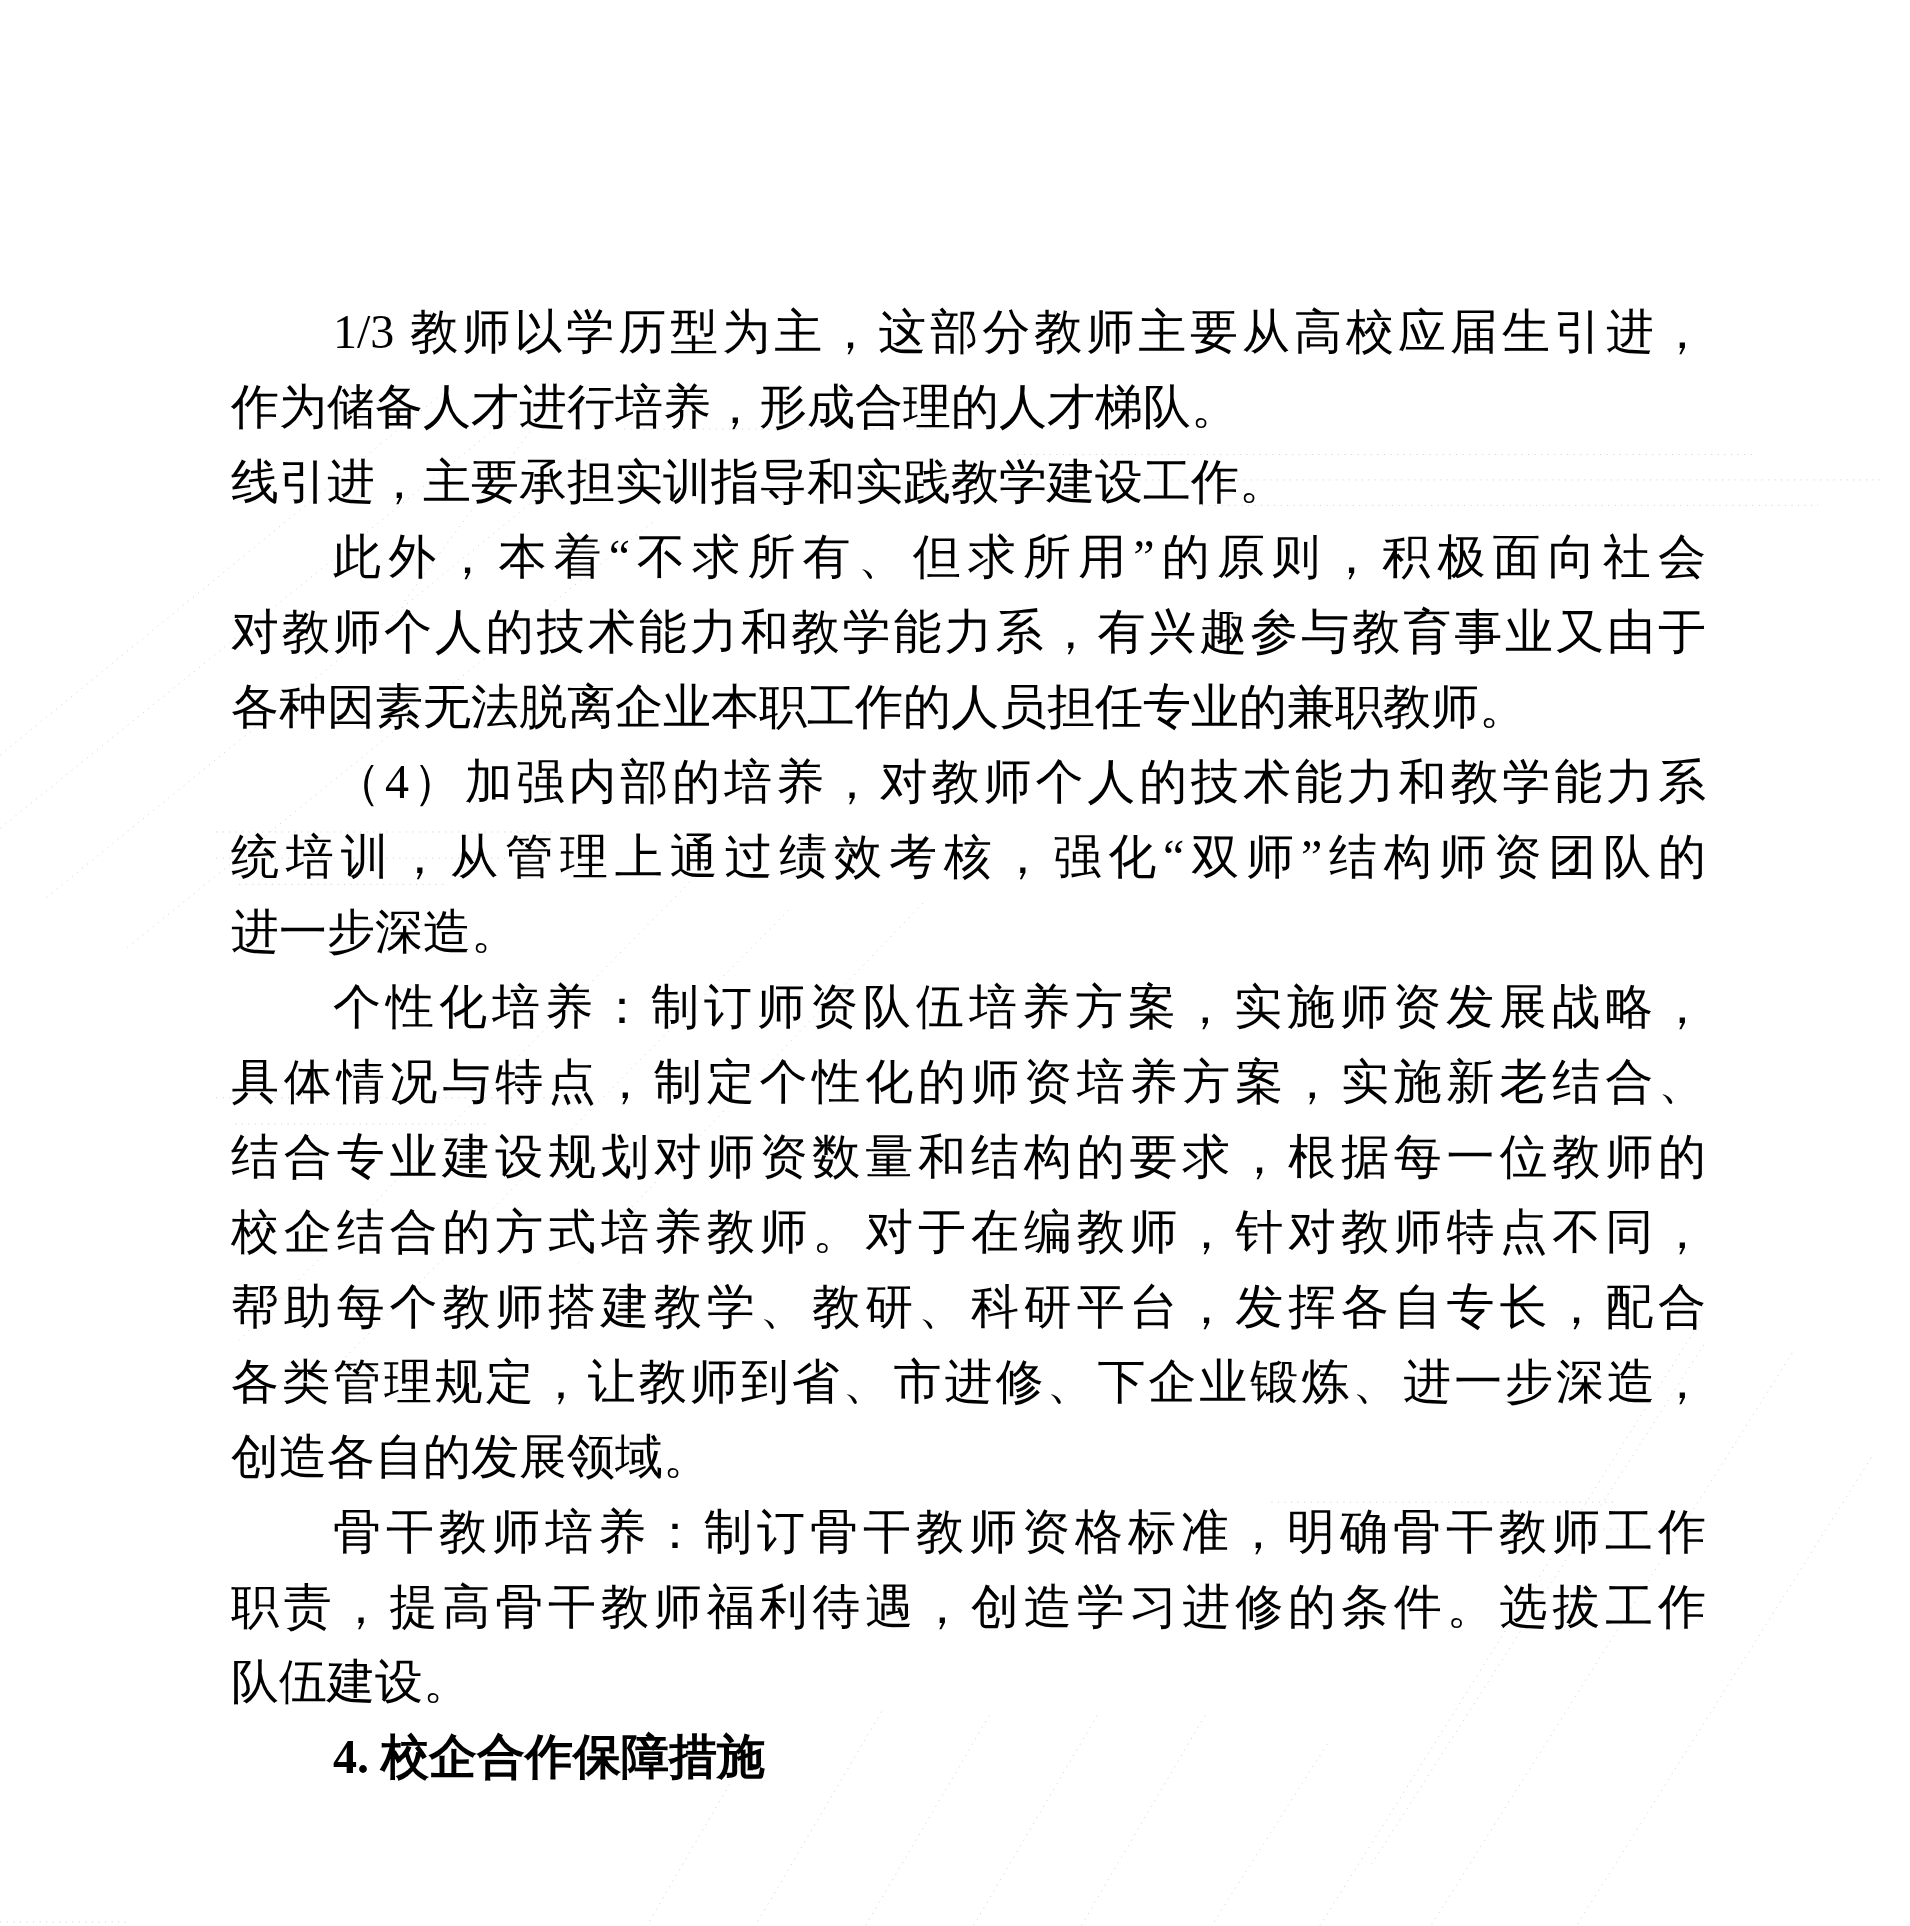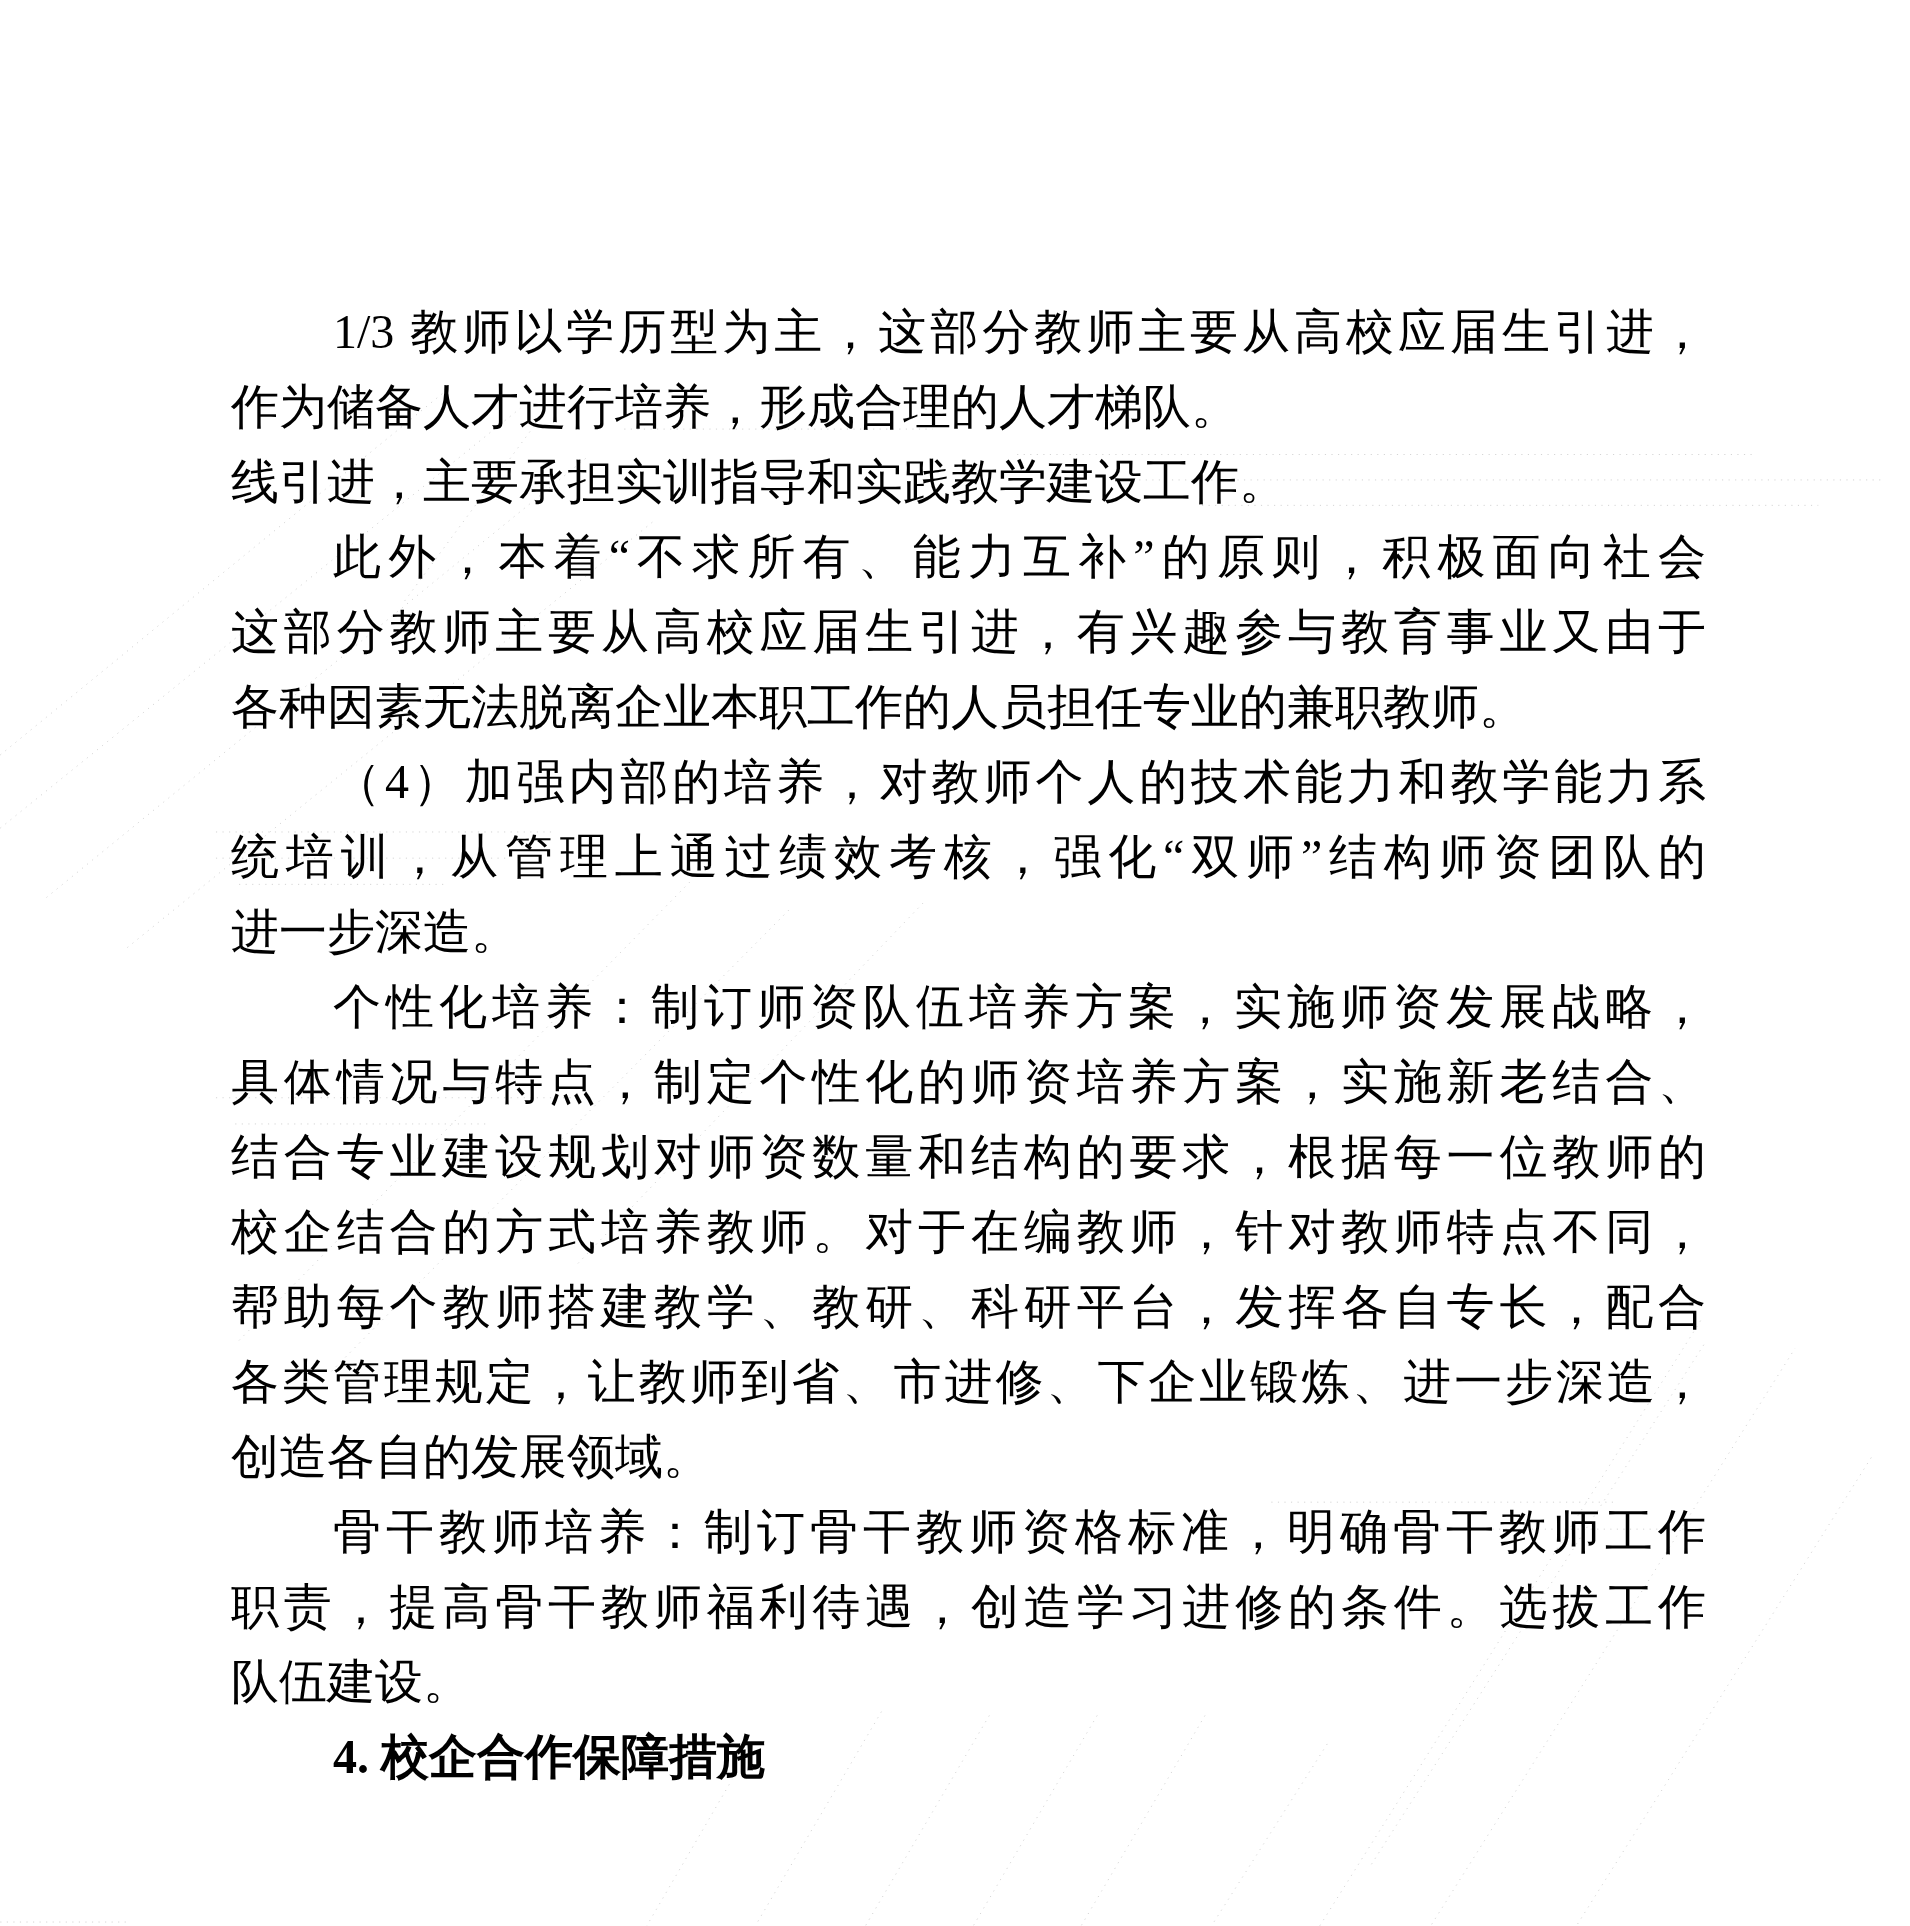--- a/index.html
+++ b/index.html
@@ -115,22 +115,22 @@
       <line x1="0" y1="6850" x2="4940" y2="6850"></line>
       <line x1="0" y1="6910" x2="4940" y2="6910"></line>
       <line x1="0" y1="6970" x2="4940" y2="6970"></line>
     </g>
   </svg>
 
   <div class="text-block" id="text-block">
       <div class="line indent justify">1/3 教师以学历型为主，这部分教师主要从高校应届生引进，</div>
       <div class="line">作为储备人才进行培养，形成合理的人才梯队。</div>
       <div class="line">线引进，主要承担实训指导和实践教学建设工作。</div>
-      <div class="line indent justify">此外，本着“不求所有、能力互补”的原则，积极面向社会</div>
-      <div class="line justify">这部分教师主要从高校应届生引进，有兴趣参与教育事业又由于</div>
+      <div class="line indent justify">此外，本着“不求所有、但求所用”的原则，积极面向社会</div>
+      <div class="line justify">对教师个人的技术能力和教学能力系，有兴趣参与教育事业又由于</div>
       <div class="line">各种因素无法脱离企业本职工作的人员担任专业的兼职教师。</div>
       <div class="line indent justify">（4）加强内部的培养，对教师个人的技术能力和教学能力系</div>
       <div class="line justify">统培训，从管理上通过绩效考核，强化“双师”结构师资团队的</div>
       <div class="line">进一步深造。</div>
       <div class="line indent justify">个性化培养：制订师资队伍培养方案，实施师资发展战略，</div>
       <div class="line justify">具体情况与特点，制定个性化的师资培养方案，实施新老结合、</div>
       <div class="line justify">结合专业建设规划对师资数量和结构的要求，根据每一位教师的</div>
       <div class="line justify">校企结合的方式培养教师。对于在编教师，针对教师特点不同，</div>
       <div class="line justify">帮助每个教师搭建教学、教研、科研平台，发挥各自专长，配合</div>
       <div class="line justify">各类管理规定，让教师到省、市进修、下企业锻炼、进一步深造，</div>

